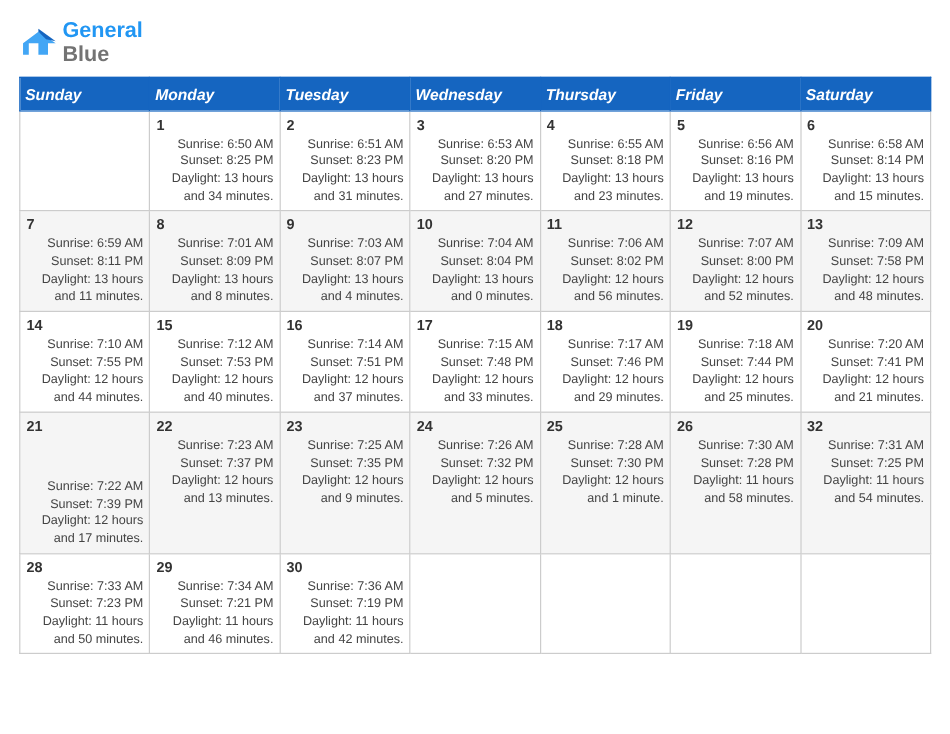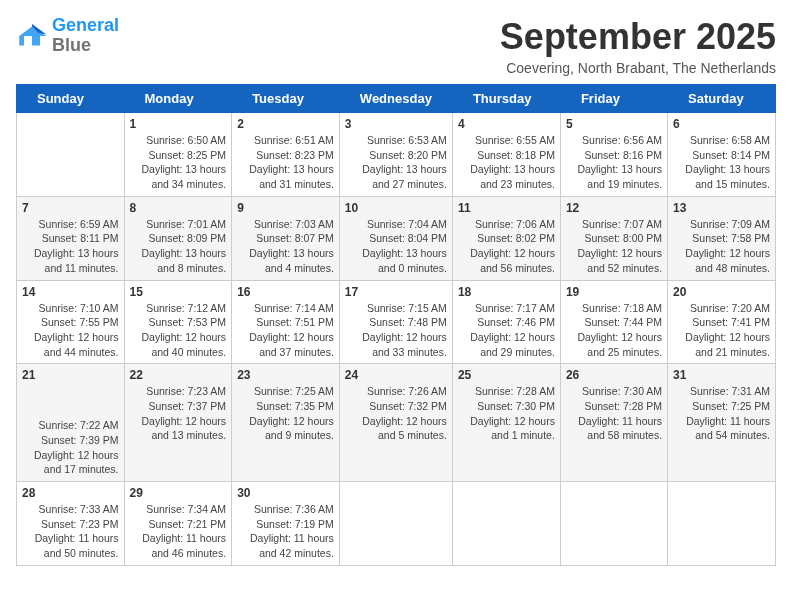--- a/index.html
+++ b/index.html
@@ -50,23 +50,24 @@
     .calendar {
       width: 100%;
       border-collapse: collapse;
       margin-top: 8px;
     }
     .calendar th {
       background: #1565C0;
       color: #fff;
       font-size: 13px;
       font-weight: bold;
-      padding: 6px 20px;
+      padding: 6px 4px;
       text-align: left;
       border: 1px solid #1565C0;
+      font-style: italic;
     }
     .calendar td {
       border: 1px solid #ccc;
       vertical-align: top;
       padding: 4px 5px;
       width: calc(100%/7);
       height: 80px;
       font-size: 11px;
       color: #333;
     }
@@ -99,24 +100,20 @@
   <div class="logo">
     <svg class="logo-bird" viewBox="0 0 40 40">
       <polygon points="20,8 38,20 30,20 30,32 20,32 20,20 10,20 10,32 4,32 4,20" fill="#2196F3" opacity="0.85"></polygon>
       <polygon points="20,5 38,18 28,16 20,8" fill="#1565C0"></polygon>
     </svg>
     <div class="logo-text">
       <div><span>General</span></div>
       <div style="color:#737373;">Blue</div>
     </div>
   </div>
-  <div class="title-block">
-    <div class="month-title">September 2025</div>
-    <div class="location">Coevering, North Brabant, The Netherlands</div>
-  </div>
 </div>
 
 <table class="calendar">
   <thead>
     <tr>
     <th>Sunday</th>
         <th>Monday</th>
         <th>Tuesday</th>
         <th>Wednesday</th>
         <th>Thursday</th>
@@ -309,21 +306,21 @@
 and 1 minute.</div>
         </td>
         <td>
           <span class="day-num">26</span>
           <div class="day-info" style="white-space: pre-line;">Sunrise: 7:30 AM
 Sunset: 7:28 PM
 Daylight: 11 hours
 and 58 minutes.</div>
         </td>
         <td>
-          <span class="day-num">31</span>
+          <span class="day-num">32</span>
           <div class="day-info" style="white-space: pre-line;">Sunrise: 7:31 AM
 Sunset: 7:25 PM
 Daylight: 11 hours
 and 54 minutes.</div>
         </td>
       </tr>
       <tr>
         <td>
           <span class="day-num">28</span>
           <div class="day-info" style="white-space: pre-line;">Sunrise: 7:33 AM

